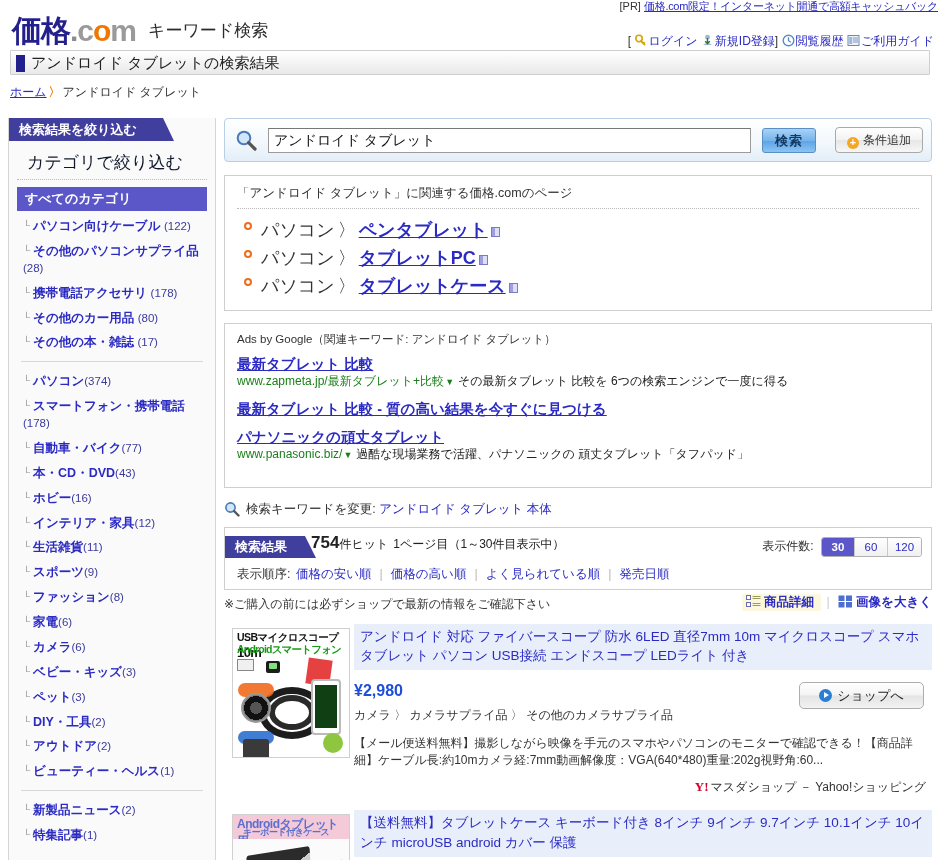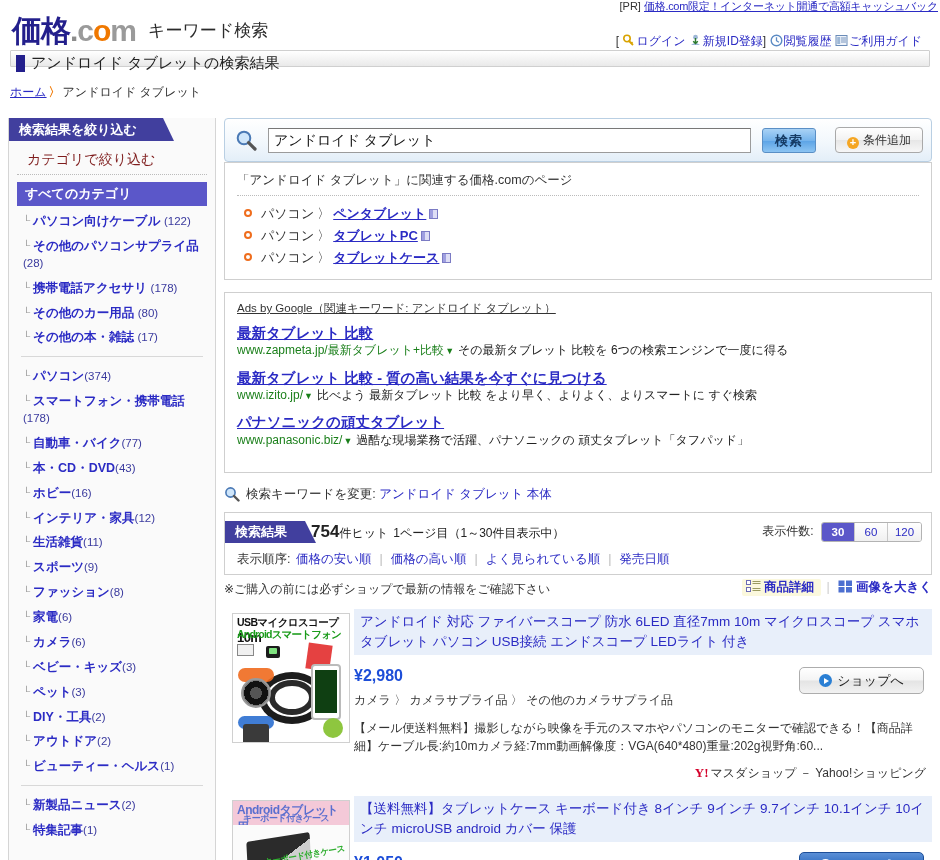--- a/index.html
+++ b/index.html
@@ -32,21 +32,21 @@
   }
   .pr-link {
     color: #2b2bc4;
     text-decoration: underline;
     letter-spacing: -0.3px;
   }
 
   
   .header {
     position: absolute;
-    top: 13px; left: 0; right: 12px;
+    top: 13px; left: 0; right: 0;
     height: 37px;
   }
   .logo {
     position: absolute;
     left: 12px; top: -2px;
     font-size: 30px;
     font-weight: bold;
     letter-spacing: -1px;
     white-space: nowrap;
   }
@@ -77,21 +77,21 @@
     display: inline-block;
     width: 13px; height: 13px;
     vertical-align: -2px;
     margin-right: 1px;
   }
 
   
   .page-title-bar {
     position: absolute;
     top: 50px; left: 10px;
-    width: 920px; height: 17px;
+    width: 920px; height: 25px;
     background: linear-gradient(to bottom, #ffffff 0%, #f3f3f3 55%, #e9e9e9 100%);
     border: 1px solid #cfcfcf;
     border-radius: 1px;
   }
   .page-title-bar .marker {
     position: absolute;
     left: 5px; top: 4px;
     width: 9px; height: 17px;
     background: #231f8c;
   }
@@ -144,22 +144,22 @@
   }
   .sb-head-inner::after {
     content: "";
     position: absolute;
     right: -11px; top: 0;
     border-style: solid;
     border-width: 0 11px 23px 0;
     border-color: transparent transparent #413f9e transparent;
   }
   .sb-section-label {
-    font-size: 14px;
-    color: #7f1d1d;
+    font-size: 17px;
+    color: #0f172a;
     padding: 9px 0 5px 10px;
     border-bottom: 1px dotted #bbb;
     margin: 0 8px 0 8px;
   }
   .sb-all {
     margin: 7px 8px 0 8px;
     background: #5b57c9;
     color: #fff;
     font-weight: bold;
     font-size: 13px;
@@ -260,33 +260,34 @@
     font-size: 11px;
     line-height: 11px;
     text-align: center;
     vertical-align: -2px;
     margin-right: 4px;
     font-weight: bold;
   }
 
   
   .rel-box {
+    margin-top: 13px;
     border: 1px solid #cfcfcf;
     background: #fff;
     padding: 9px 12px 10px 12px;
   }
   .rel-title {
     font-size: 12.5px;
     color: #333;
     padding-bottom: 6px;
     border-bottom: 1px dotted #bbb;
   }
   .rel-list { list-style: none; margin: 7px 0 0 0; padding: 0; }
   .rel-list li {
-    font-size: 13px;
+    font-size: 18px;
     padding: 2px 0 2px 24px;
     position: relative;
     color: #333;
   }
   .rel-bullet {
     position: absolute;
     left: 7px; top: 6px;
     width: 8px; height: 8px;
     border: 2px solid #ef6d1d;
     border-radius: 50%;
@@ -302,21 +303,21 @@
     border: 1px solid #7b7bc4;
   }
 
   
   .ads-box {
     margin-top: 12px;
     border: 1px solid #cfcfcf;
     background: #fff;
     padding: 8px 12px 12px 12px;
   }
-  .ads-head { font-size: 11.5px; color: #333; margin-bottom: 8px; text-decoration: underline; }
+  .ads-head { font-size: 11.5px; color: #333; margin-bottom: 8px; }
   .ad-item { margin-bottom: 10px; }
   .ad-item:last-child { margin-bottom: 12px; }
   .ad-title {
     font-size: 14.5px;
     color: #2b2bc4;
     text-decoration: underline;
     font-weight: bold;
     display: block;
     margin-bottom: 1px;
     line-height: 1.25;
@@ -366,21 +367,21 @@
     right: -11px; top: 0;
     border-style: solid;
     border-width: 0 11px 22px 0;
     border-color: transparent transparent #413f9e transparent;
   }
   .res-hits {
     position: absolute;
     left: 86px; top: 7px;
     font-size: 12px;
     color: #222;
-    line-height: 23px;
+    line-height: 15px;
     white-space: nowrap;
   }
   .res-hits .big { font-size: 17px; font-weight: bold; }
   .res-hits .page-range { font-size: 12px; margin-left: 5px; }
   .cnt-ctl {
     position: absolute;
     right: 9px; top: 9px;
     font-size: 12px;
     color: #333;
     white-space: nowrap;
@@ -735,23 +736,20 @@
 
       <div class="ad-item">
         <a class="ad-title" href="#">最新タブレット 比較</a>
         <div class="ad-line">
           <span class="ad-url">www.zapmeta.jp/最新タブレット+比較</span><span class="ad-caret">▼</span><span>その最新タブレット 比較を 6つの検索エンジンで一度に得る</span>
         </div>
       </div>
 
       <div class="ad-item">
         <a class="ad-title" href="#">最新タブレット 比較 - 質の高い結果を今すぐに見つける</a>
-        <div class="ad-line">
-          <span class="ad-url">www.izito.jp/</span><span class="ad-caret">▼</span><span>比べよう 最新タブレット 比較 をより早く、よりよく、よりスマートに すぐ検索</span>
-        </div>
       </div>
 
       <div class="ad-item">
         <a class="ad-title" href="#">パナソニックの頑丈タブレット</a>
         <div class="ad-line">
           <span class="ad-url">www.panasonic.biz/</span><span class="ad-caret">▼</span><span>過酷な現場業務で活躍、パナソニックの 頑丈タブレット「タフパッド」</span>
         </div>
       </div>
     </div>
 

